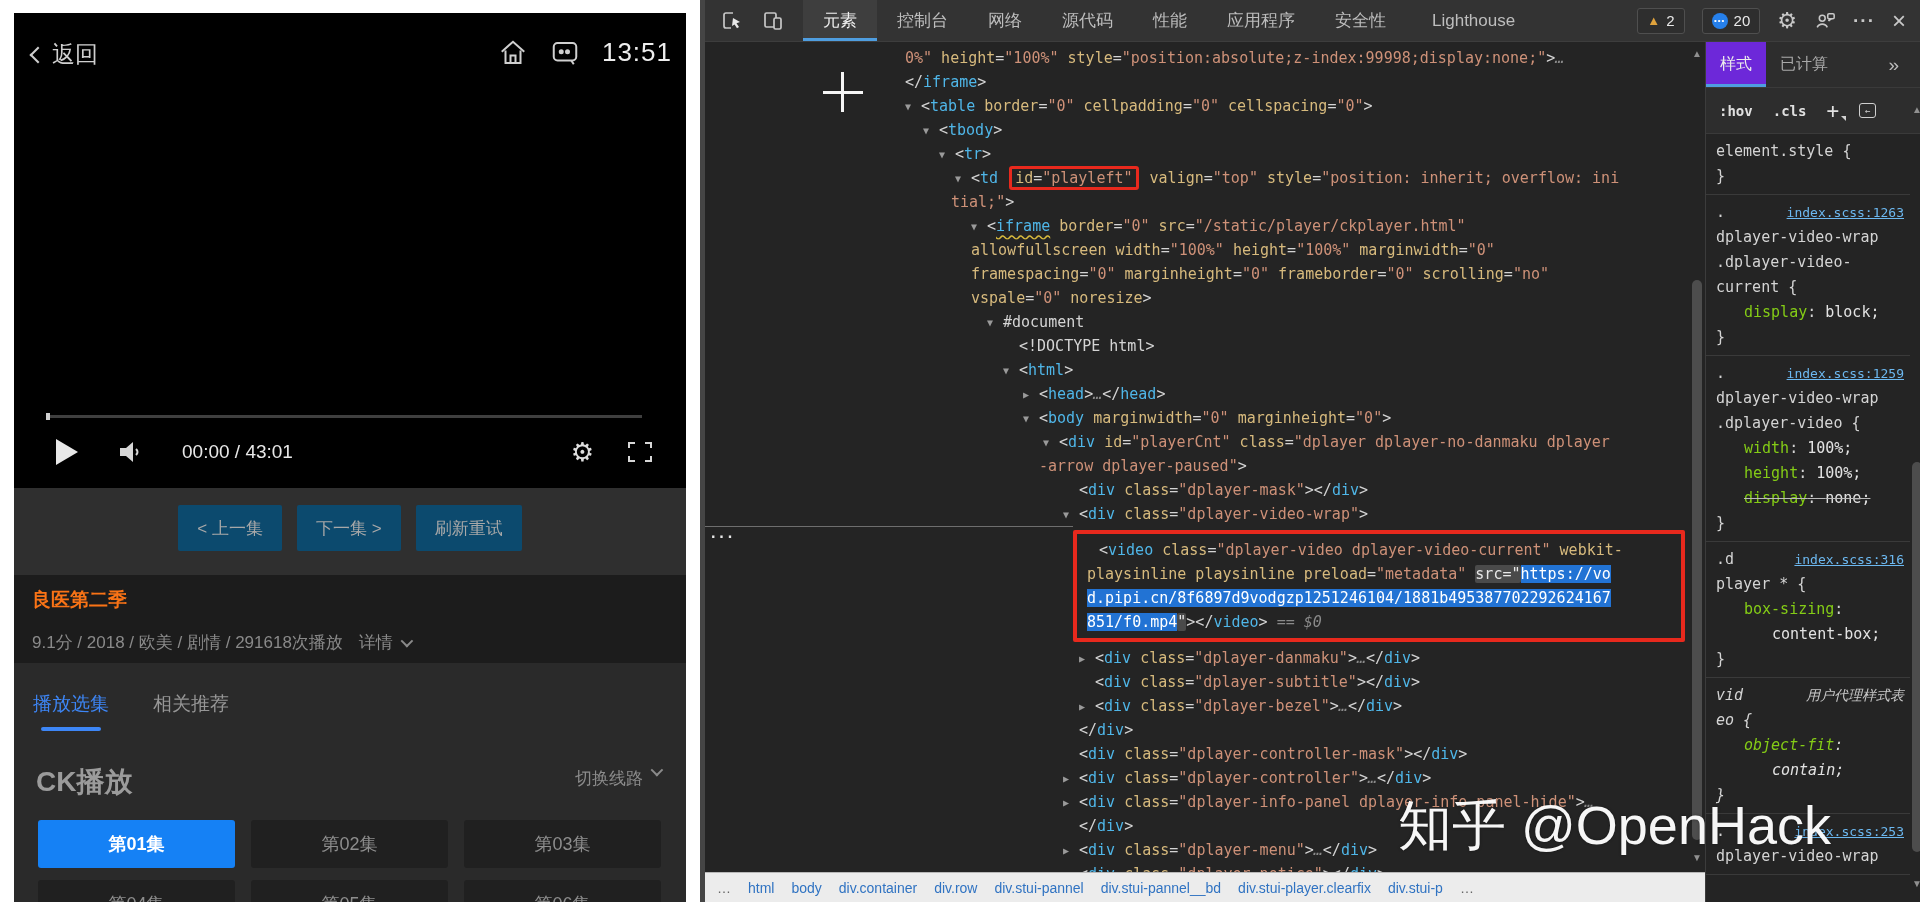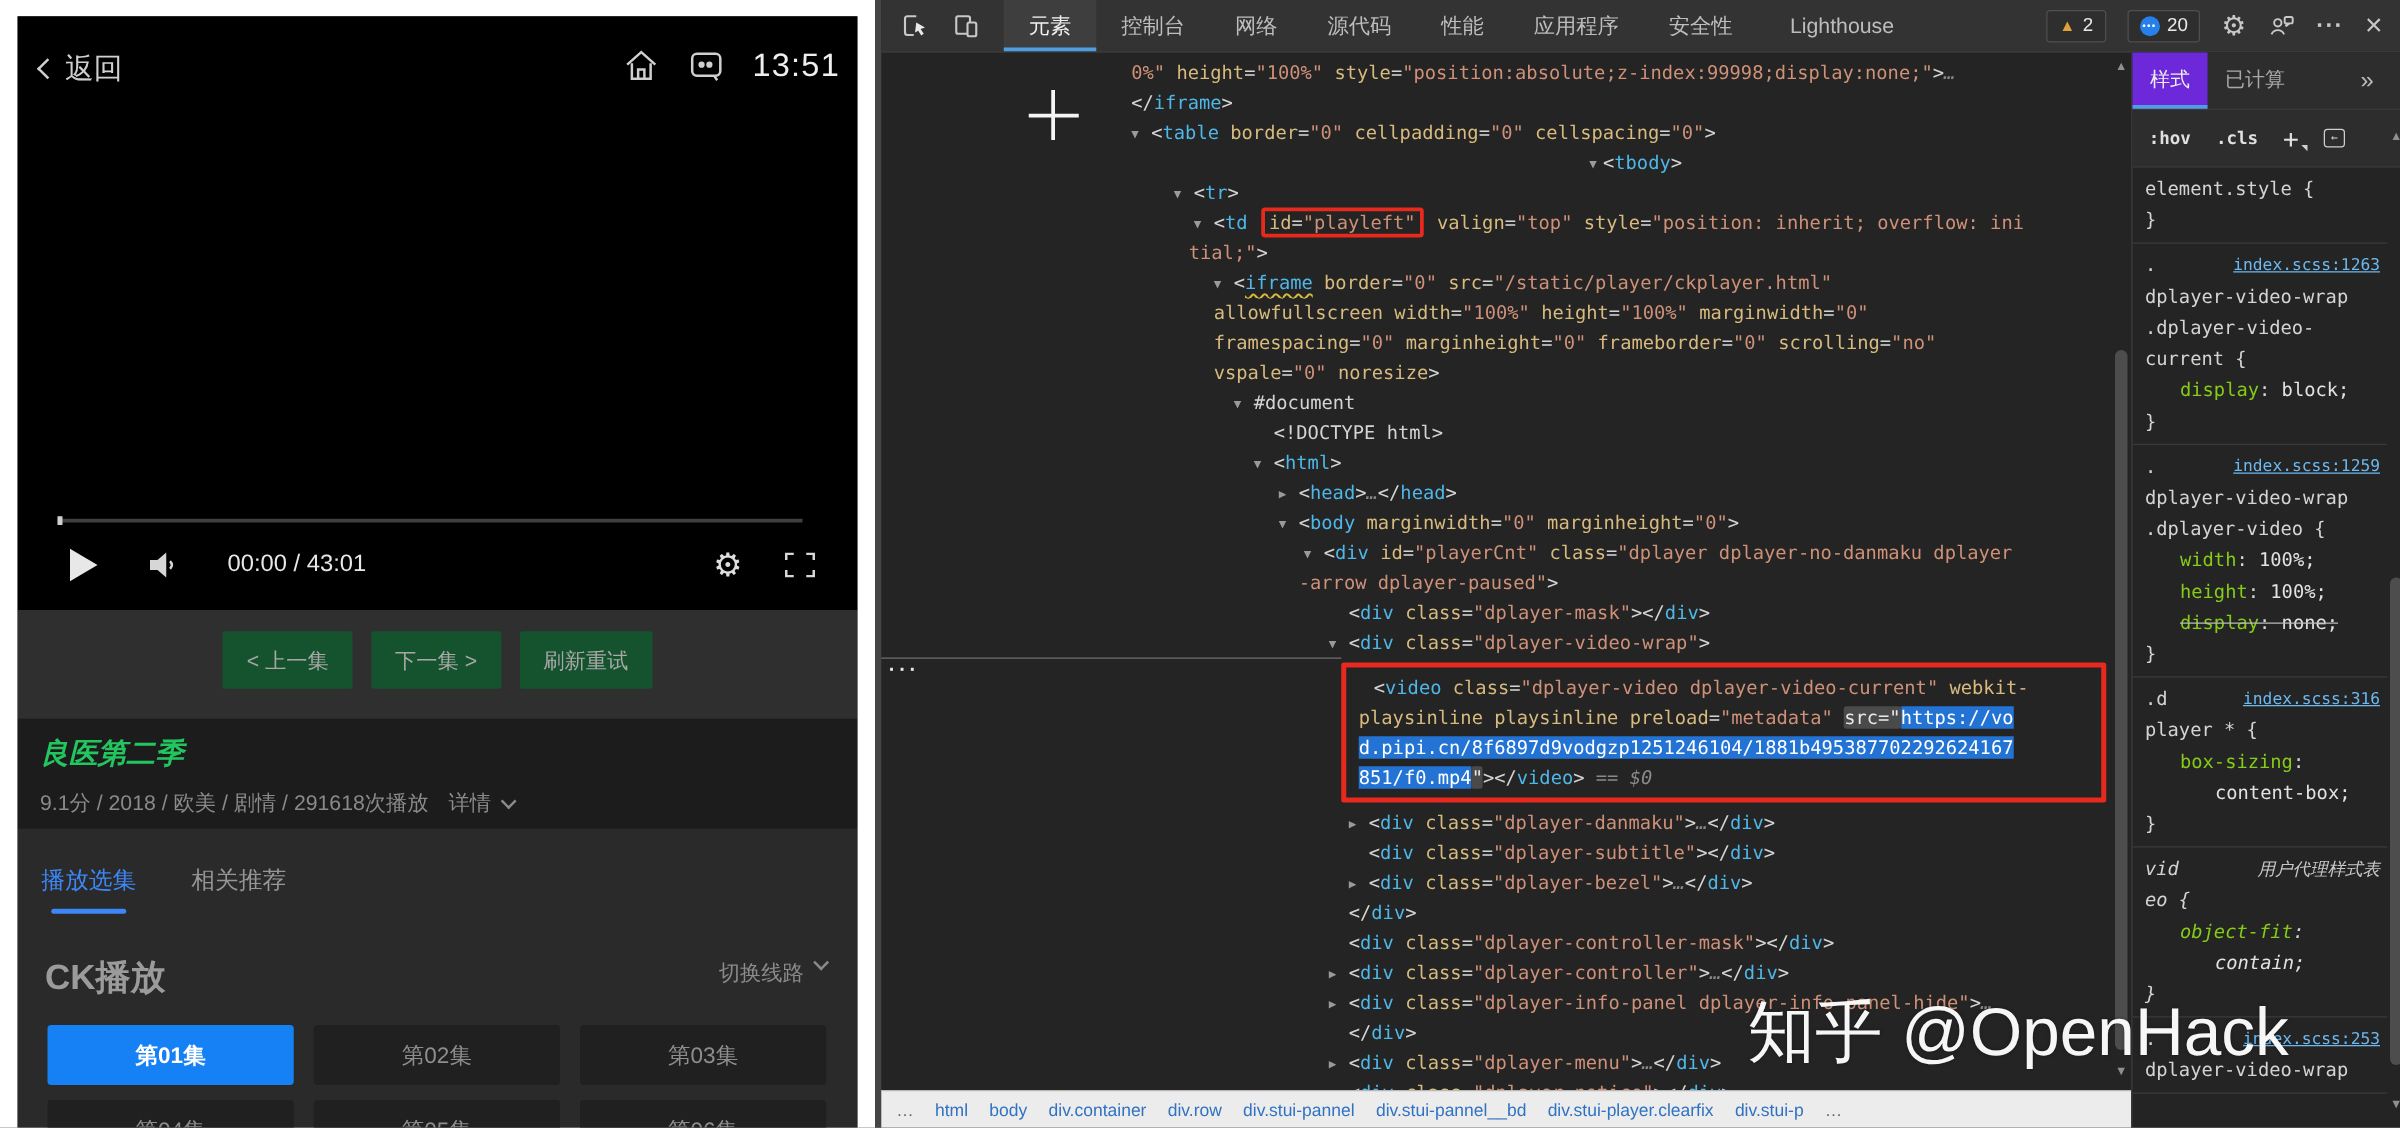--- a/index.html
+++ b/index.html
@@ -17,24 +17,24 @@
   .app-video { position:absolute; left:0; top:87px; width:672px; height:388px; background:#000; }
   .progress { position:absolute; left:32px; top:315px; width:596px; height:3px; background:#3f3f3f; }
   .progress-head { position:absolute; left:0; top:-2px; width:4px; height:7px; background:#cfcfcf; }
   .vctrl { position:absolute; left:0; top:330px; width:672px; height:44px; display:flex; align-items:center; }
   .play-tri { width:0; height:0; border-left:22px solid #e8e8e8; border-top:13px solid transparent; border-bottom:13px solid transparent; margin-left:42px; }
   .vtime { color:#e8e8e8; font-size:19px; margin-left:38px; }
   .vctrl-right { margin-left:auto; display:flex; align-items:center; gap:34px; margin-right:34px; }
   .gear { color:#dedede; font-size:26px; line-height:1; }
   .app-nav { position:absolute; left:0; top:475px; width:672px; height:87px; background:#2f2f2f;
              display:flex; justify-content:center; align-items:flex-start; gap:15px; padding-top:17px; }
-  .nav-btn { height:46px; background:#14532d; color:#a8a8a8; font-size:17px; border:none;
+  .nav-btn { height:46px; background:#0c4a6e; color:#a8a8a8; font-size:17px; border:none;
              padding:0 19px; display:flex; align-items:center; border-radius:2px; }
   .app-info { position:absolute; left:0; top:562px; width:672px; height:88px; background:#1c1c1c; }
-  .app-title { position:absolute; left:18px; top:12px; color:#22c55e; font-size:23px; font-weight:bold;font-style:italic; }
+  .app-title { position:absolute; left:18px; top:12px; color:#f97316; font-size:19px; font-weight:bold; }
   .app-meta { position:absolute; left:18px; top:56px; color:#8a8a8a; font-size:17px; display:flex; align-items:center; }
   .chev-d { display:inline-block; width:9px; height:9px; border-right:2px solid #8a8a8a; border-bottom:2px solid #8a8a8a; transform:rotate(45deg) translateY(-2px); margin-left:8px; }
   .app-lower { position:absolute; left:0; top:650px; width:672px; height:239px; background:#2a2a2a; }
   .app-tabs { position:absolute; left:19px; top:28px; display:flex; gap:44px; }
   .app-tab { font-size:19px; color:#969696; position:relative; padding-bottom:14px; }
   .app-tab.active { color:#3d86f6; }
   .app-tab.active::after { content:""; position:absolute; left:8px; right:8px; bottom:0; height:4px; border-radius:2px; background:#3d86f6; }
   .ck-row { position:absolute; left:0; top:100px; width:672px; height:30px; }
   .ck-name { position:absolute; left:22px; top:0; color:#9b9b9b; font-size:28px;font-weight:bold; }
   .ck-switch { position:absolute; right:26px; top:4px; color:#8b8b8b; font-size:17px; display:flex; align-items:flex-start; }
@@ -269,21 +269,21 @@
       </span>
       <span class="bar-ic" style="letter-spacing:1px; font-weight:bold;">···</span>
       <span class="bar-ic" style="font-size:24px;">×</span>
     </div>
   </div>
 
   <div id="tree">
       <div class="cl" style="padding-left: 200px;"><span class="tk-s">0%"</span><span class="tk-n"> height</span><span class="tk-p">=</span><span class="tk-s">"100%"</span><span class="tk-n"> style</span><span class="tk-p">=</span><span class="tk-s">"position:absolute;z-index:99998;display:none;"</span><span class="tk-p">&gt;</span><span class="tk-d">…</span></div>
       <div class="cl" style="padding-left: 200px;"><span class="tk-p">&lt;/</span><span class="tk-g">iframe</span><span class="tk-p">&gt;</span></div>
       <div class="cl" style="padding-left: 200px;"><span class="tk-ar">▼</span><span class="tk-p">&lt;</span><span class="tk-g">table</span><span class="tk-n"> border</span><span class="tk-p">=</span><span class="tk-s">"0"</span><span class="tk-n"> cellpadding</span><span class="tk-p">=</span><span class="tk-s">"0"</span><span class="tk-n"> cellspacing</span><span class="tk-p">=</span><span class="tk-s">"0"</span><span class="tk-p">&gt;</span></div>
-      <div class="cl" style="padding-left: 218px; text-align: center;"><span class="tk-ar">▼</span><span class="tk-p">&lt;</span><span class="tk-g">tbody</span><span class="tk-p">&gt;</span></div>
+      <div class="cl" style="padding-left: 218px;"><span class="tk-ar">▼</span><span class="tk-p">&lt;</span><span class="tk-g">tbody</span><span class="tk-p">&gt;</span></div>
       <div class="cl" style="padding-left: 234px;"><span class="tk-ar">▼</span><span class="tk-p">&lt;</span><span class="tk-g">tr</span><span class="tk-p">&gt;</span></div>
       <div class="cl" style="padding-left: 250px;"><span class="tk-ar">▼</span><span class="tk-p">&lt;</span><span class="tk-g">td</span><span class="tk-p"> </span><span class="rbx"><span class="tk-n">id</span><span class="tk-p">=</span><span class="tk-s">"playleft"</span></span><span class="tk-n"> valign</span><span class="tk-p">=</span><span class="tk-s">"top"</span><span class="tk-n"> style</span><span class="tk-p">=</span><span class="tk-s">"position: inherit; overflow: ini</span></div>
       <div class="cl" style="padding-left: 246px;"><span class="tk-s">tial;"</span><span class="tk-p">&gt;</span></div>
       <div class="cl" style="padding-left: 266px;"><span class="tk-ar">▼</span><span class="tk-p">&lt;</span><span class="tk-w">iframe</span><span class="tk-n"> border</span><span class="tk-p">=</span><span class="tk-s">"0"</span><span class="tk-n"> src</span><span class="tk-p">=</span><span class="tk-s">"/static/player/ckplayer.html"</span></div>
       <div class="cl" style="padding-left: 266px;"><span class="tk-n">allowfullscreen width</span><span class="tk-p">=</span><span class="tk-s">"100%"</span><span class="tk-n"> height</span><span class="tk-p">=</span><span class="tk-s">"100%"</span><span class="tk-n"> marginwidth</span><span class="tk-p">=</span><span class="tk-s">"0"</span></div>
       <div class="cl" style="padding-left: 266px;"><span class="tk-n">framespacing</span><span class="tk-p">=</span><span class="tk-s">"0"</span><span class="tk-n"> marginheight</span><span class="tk-p">=</span><span class="tk-s">"0"</span><span class="tk-n"> frameborder</span><span class="tk-p">=</span><span class="tk-s">"0"</span><span class="tk-n"> scrolling</span><span class="tk-p">=</span><span class="tk-s">"no"</span></div>
       <div class="cl" style="padding-left: 266px;"><span class="tk-n">vspale</span><span class="tk-p">=</span><span class="tk-s">"0"</span><span class="tk-n"> noresize</span><span class="tk-p">&gt;</span></div>
       <div class="cl" style="padding-left: 282px;"><span class="tk-ar">▼</span><span class="tk-doc">#document</span></div>
       <div class="cl" style="padding-left: 314px;"><span class="tk-p">&lt;!DOCTYPE html&gt;</span></div>
       <div class="cl" style="padding-left: 298px;"><span class="tk-ar">▼</span><span class="tk-p">&lt;</span><span class="tk-g">html</span><span class="tk-p">&gt;</span></div>

